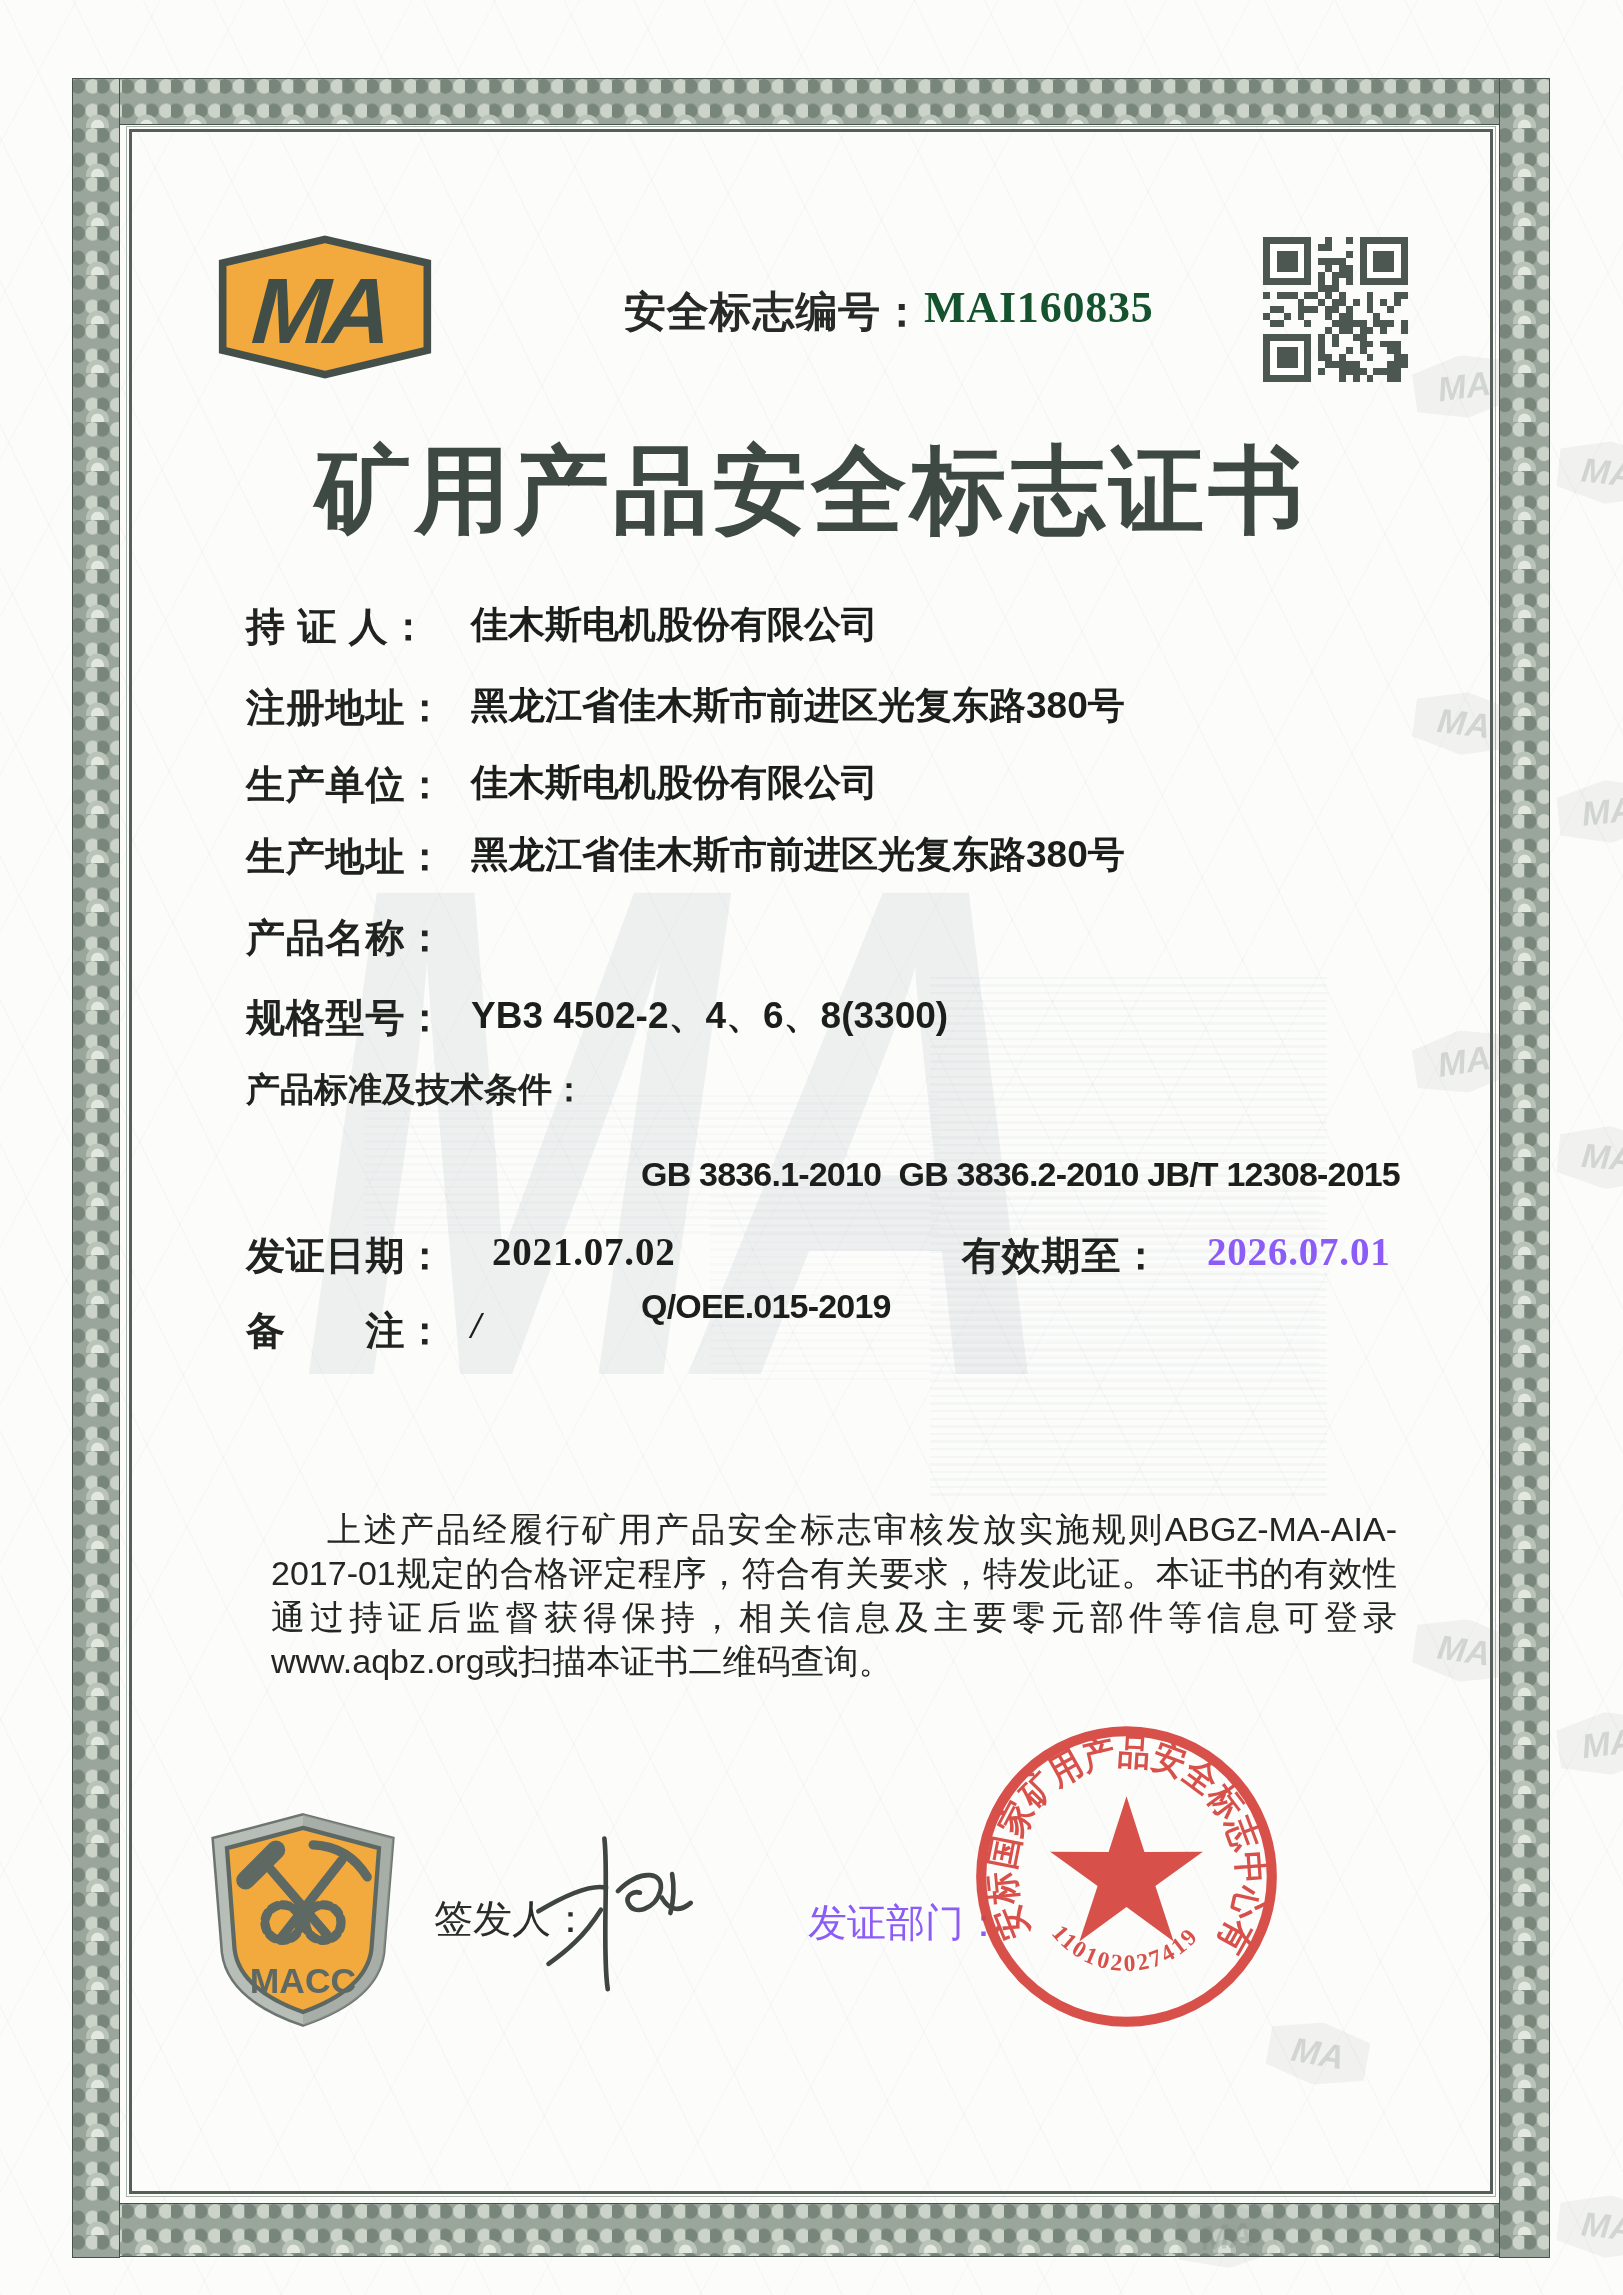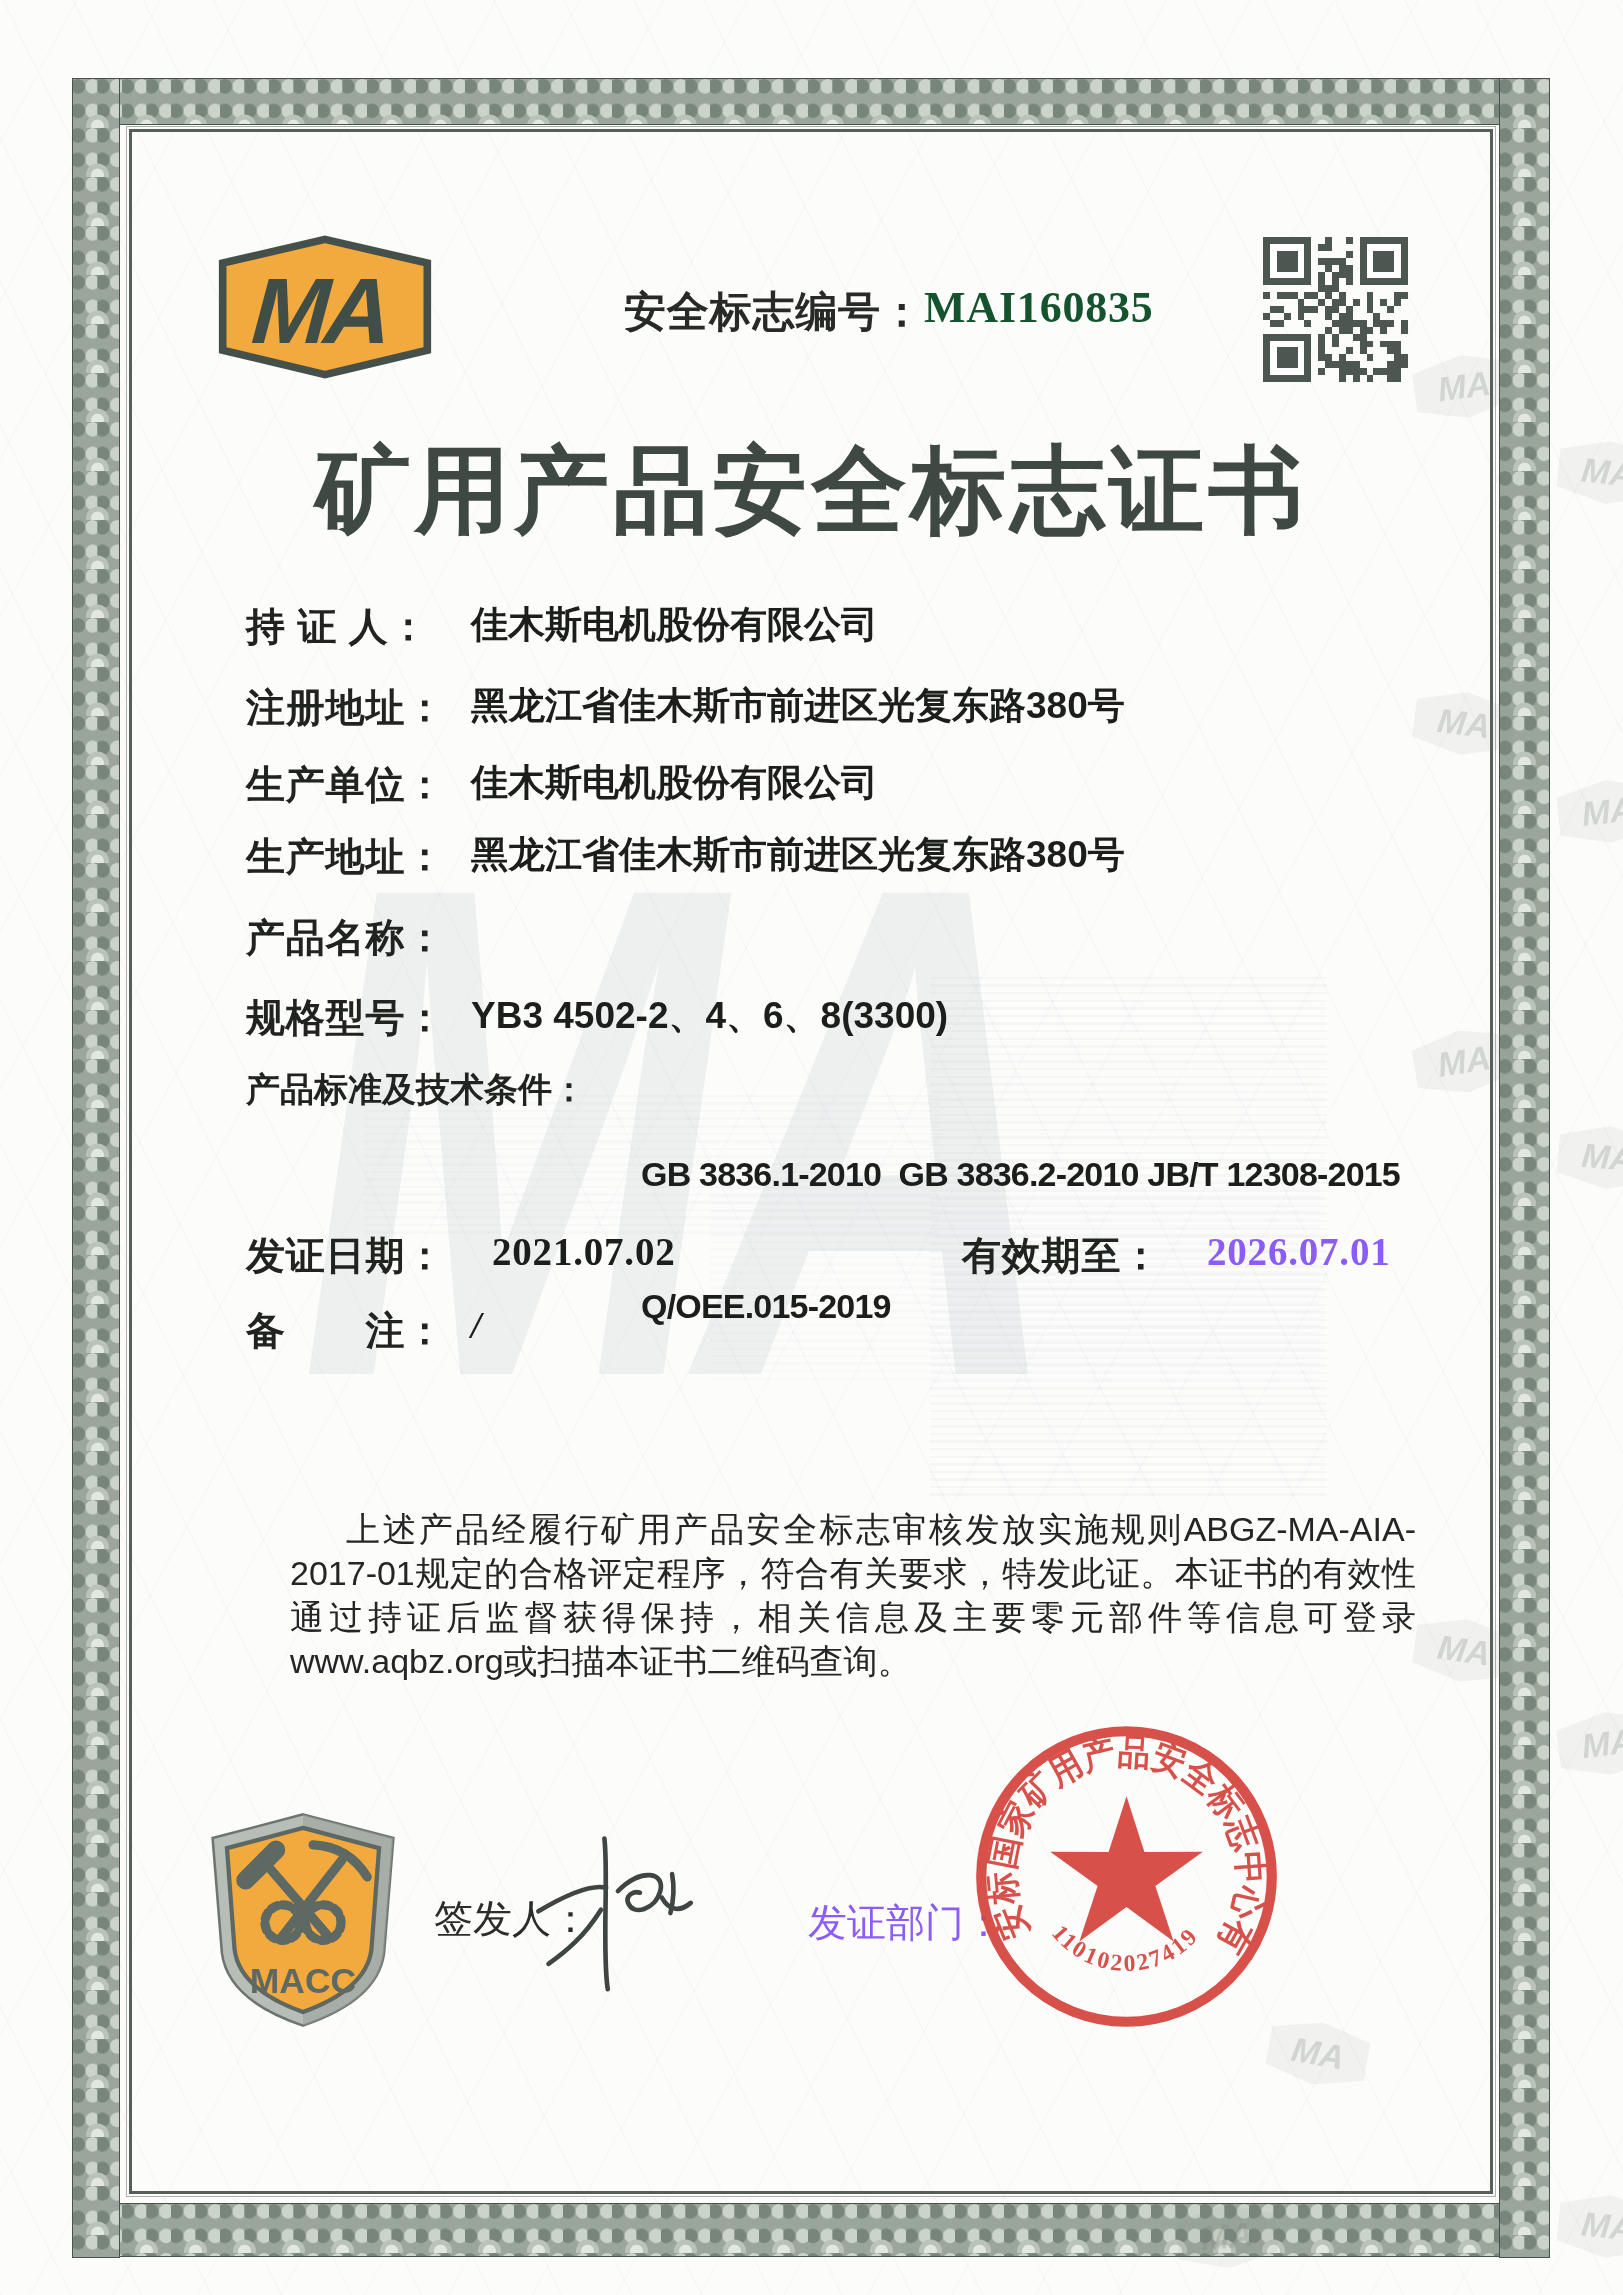--- a/index.html
+++ b/index.html
@@ -49,21 +49,21 @@
   .fvalue.num{font-family:"Liberation Serif","DejaVu Serif",serif;font-size:39px;letter-spacing:0.8px;}
   .fvalue.std{left:641px;font-size:34px;line-height:44px;letter-spacing:-0.8px;}
   .flabel2{position:absolute;left:962px;top:0;font-size:39px;font-weight:bold;color:#20231f;letter-spacing:0.8px;}
   .fvalue2{position:absolute;left:1207px;top:0;font-size:39px;font-weight:bold;color:#8b5cf6;
            font-family:"Liberation Serif","DejaVu Serif",serif;letter-spacing:0.8px;}
   .fr1{top:600px}.fr2{top:681px}.fr3{top:758px}.fr4{top:830px}.fr5{top:911px}
   .fr6{top:991px}.fr7{top:1064px}.fr8{top:1150px}.fr9{top:1229px}.fr10{top:1304px}
   .slash{font-style:italic;font-family:"Liberation Serif","DejaVu Serif",serif;}
 
   .notice{position:absolute;left:271px;top:1507px;width:1126px;font-size:34px;line-height:44px;
-          text-indent:56px;text-align:justify;color:#232624;font-weight:500;margin-left:19px;}
+          text-indent:56px;text-align:justify;color:#232624;font-weight:500;}
 
   
   .shield{position:absolute;left:205px;top:1809px;width:196px;height:222px;}
   .signer-label{position:absolute;left:434px;top:1892px;font-size:39px;font-weight:normal;color:#2a2d2a;}
   .signature{position:absolute;left:523px;top:1825px;width:178px;height:182px;}
   .issuer-label{position:absolute;left:793px;top:1896px;font-size:39px;font-weight:normal;color:#8b5cf6;margin-left:15px;}
   .seal{position:absolute;left:966px;top:1716px;width:321px;height:321px;opacity:.92;}
 
   
   .wm-ma{position:absolute;left:300px;top:782px;font-size:507px;line-height:1;font-weight:bold;font-style:italic;

